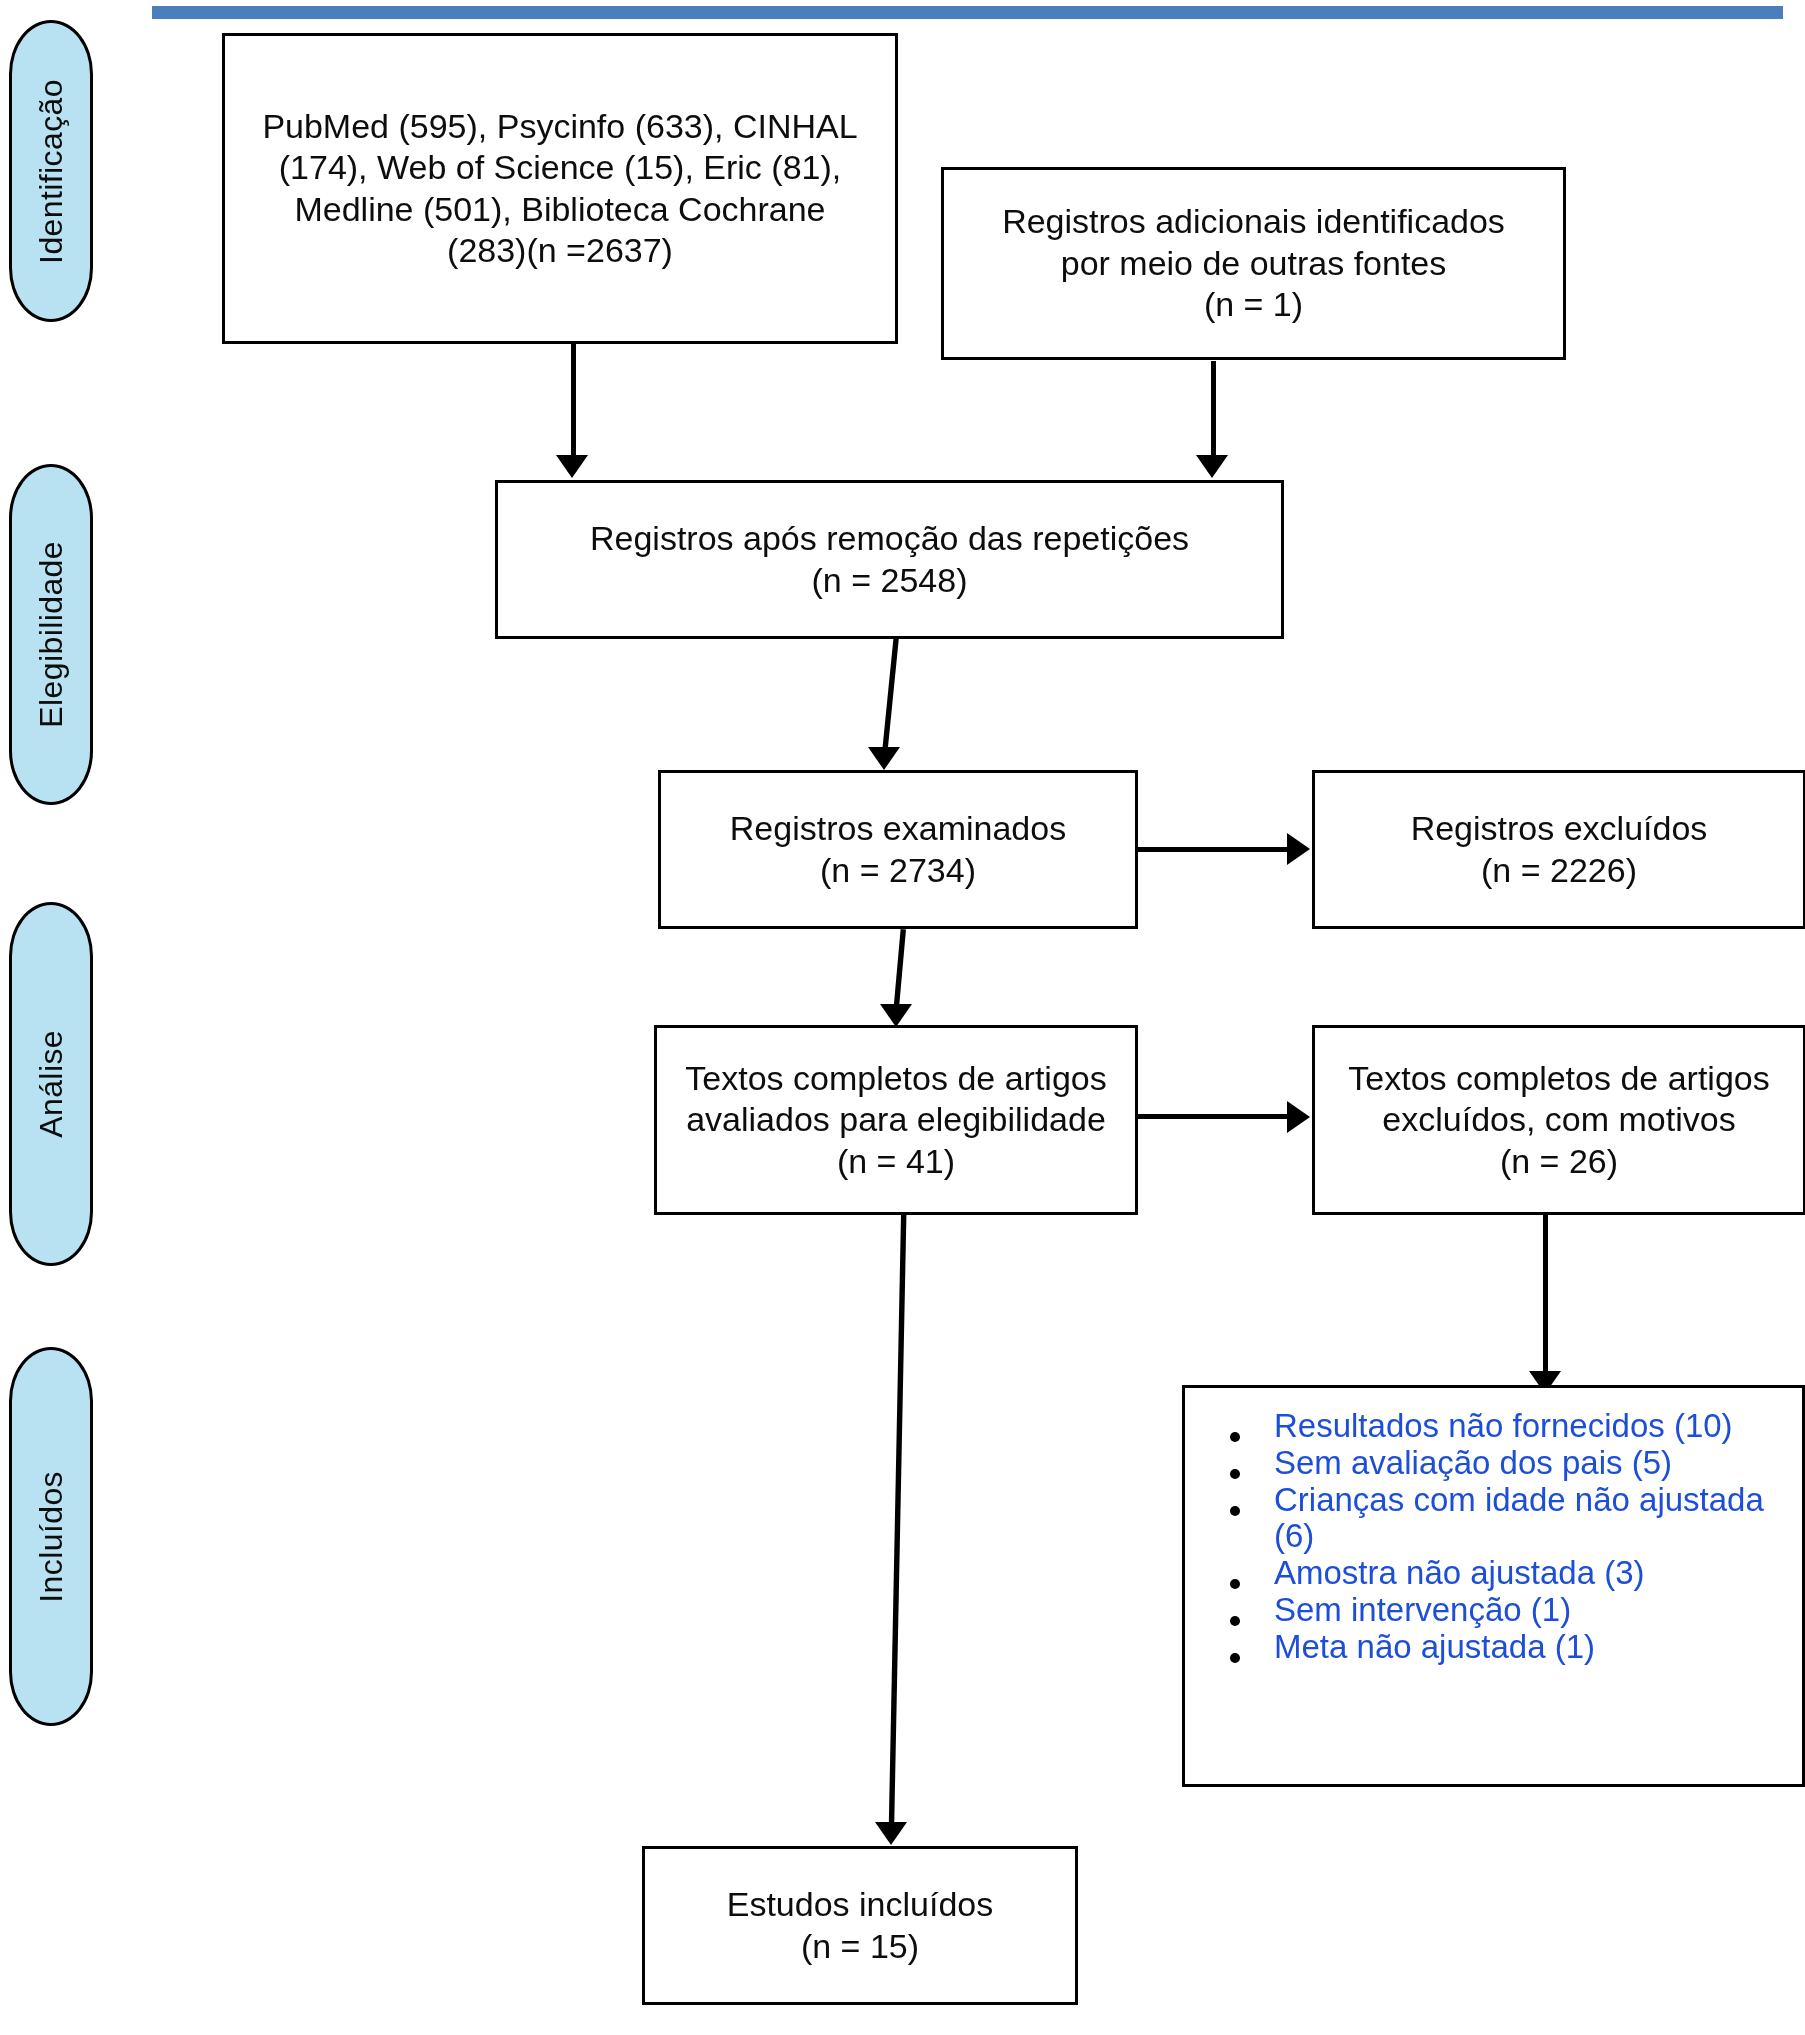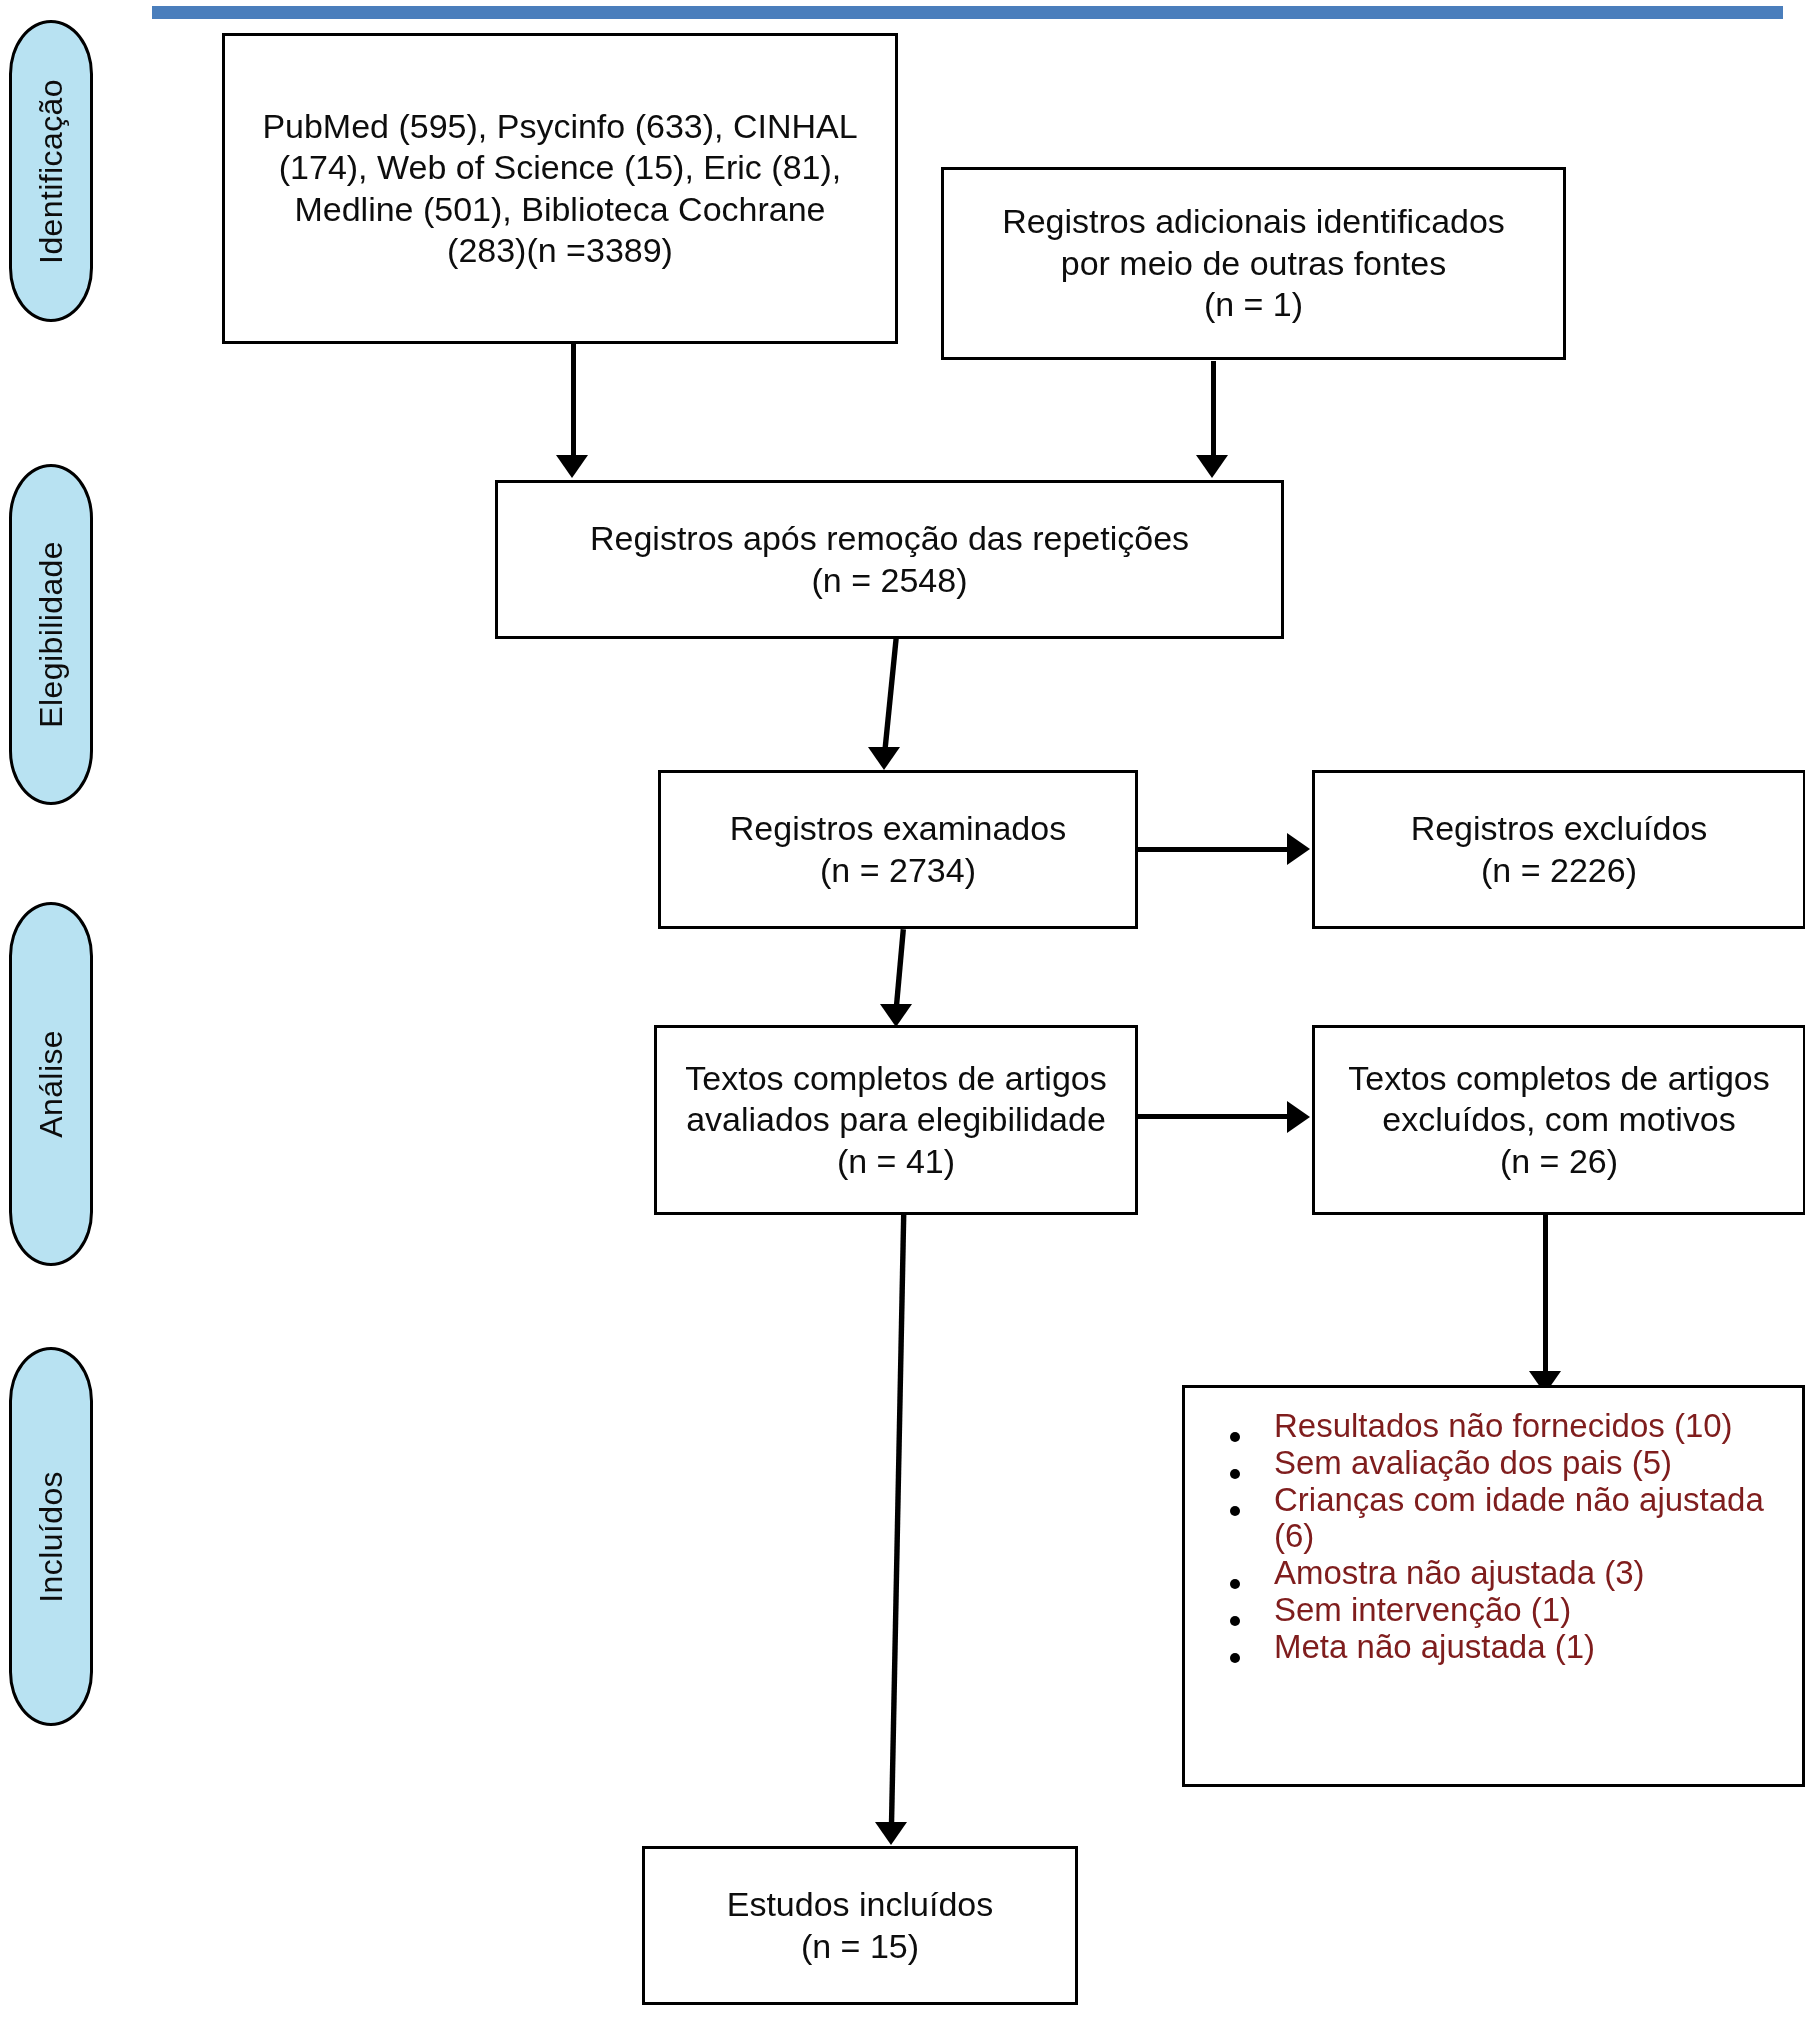--- a/index.html
+++ b/index.html
@@ -79,21 +79,21 @@
   }
   .reasons-list {
     margin: 0;
     padding: 0;
     list-style: none;
   }
   .reasons-list li {
     position: relative;
     font-size: 33px;
     line-height: 1.08;
-    color: #7f1d1d;
+    color: #1d4ed8;
     padding-left: 63px;
     margin-bottom: 1.5px;
   }
   .reasons-list li .bullet-dot {
     position: absolute;
     left: 18.6px;
     top: 0.72em;
     width: 10px;
     height: 10px;
     background: #000000;
@@ -149,21 +149,21 @@
   </div>
 
   <div class="stage-pill" style="top:1347px; height:379px;">
     <span class="stage-label">Incluídos</span>
   </div>
 
   <div class="flow-box" style="left:222px; top:33px; width:676px; height:311px;">
     <span class="box-text">PubMed (595), Psycinfo (633), CINHAL
 (174), Web of Science (15), Eric (81),
 Medline (501), Biblioteca Cochrane
-(283)(n =3389)</span>
+(283)(n =2637)</span>
   </div>
 
   <div class="flow-box" style="left:941px; top:167px; width:625px; height:193px;">
     <span class="box-text">Registros adicionais identificados
 por meio de outras fontes
 (n = 1)</span>
   </div>
 
   <div class="conn conn-v" style="left:571px; top:344px; height:120px;"></div>
   <div class="arrowhead-down" style="left:556px; top:455px;"></div>

